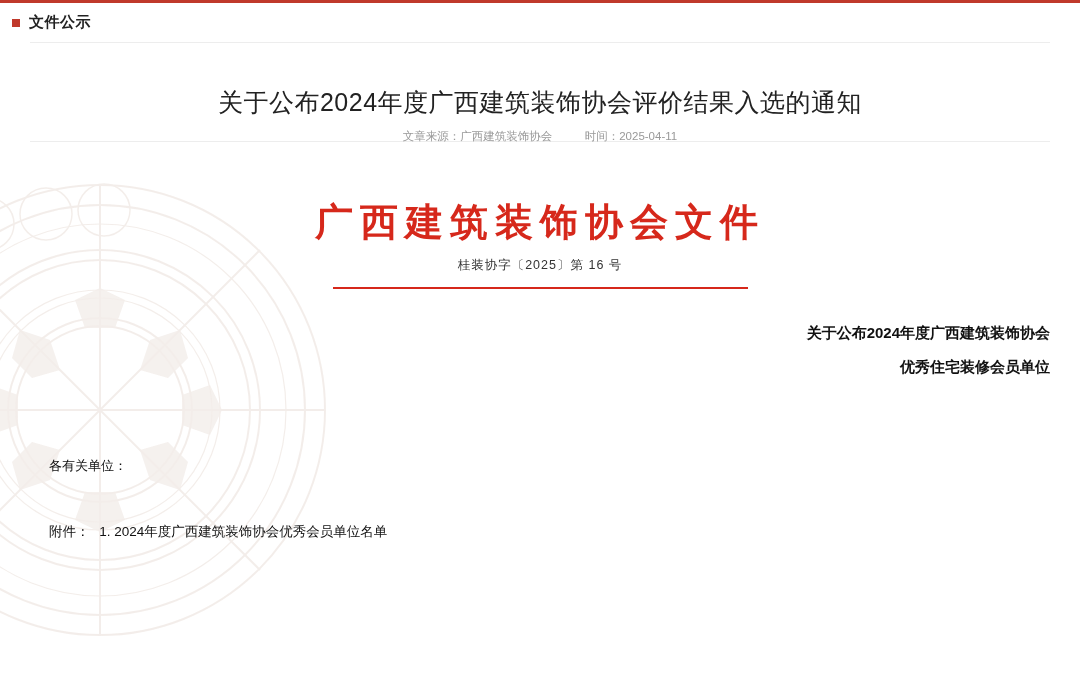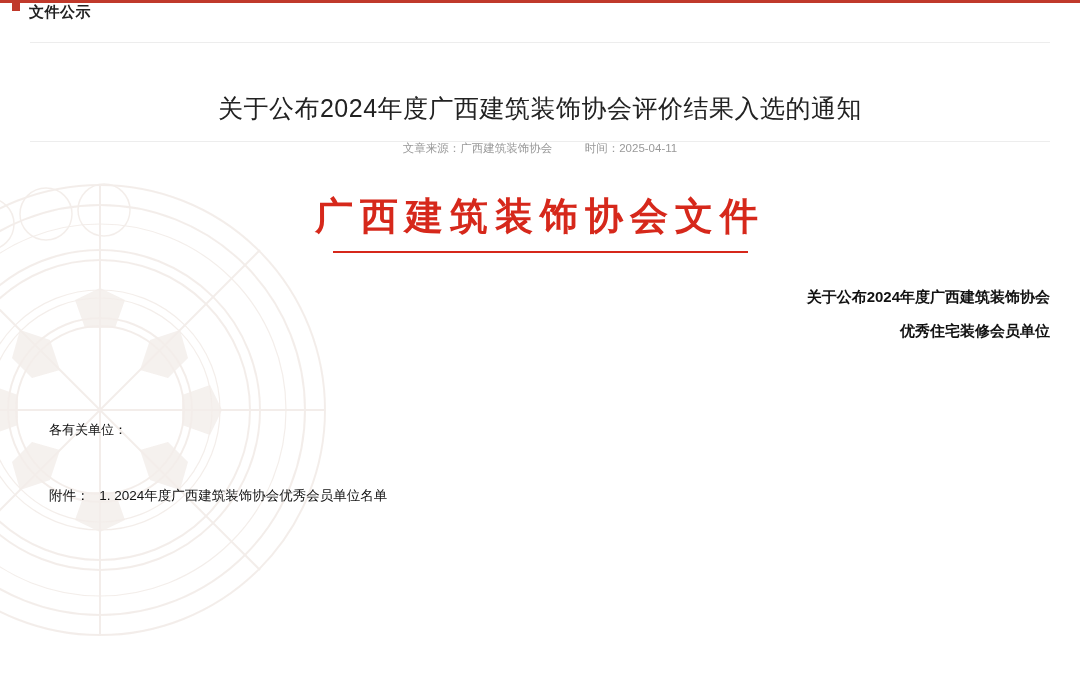--- a/index.html
+++ b/index.html
@@ -25,21 +25,21 @@
     height: 3px;
     background: #c0392b;
   }
   .crumb-bar {
     position: absolute;
     left: 0;
     top: 3px;
     width: 1080px;
     height: 39px;
     display: flex;
-    align-items: flex-start;
+    align-items: center;
     padding-left: 12px;
     box-sizing: border-box;
   }
   .crumb-marker {
     width: 8px;
     height: 8px;
     background: #c0392b;
     margin-right: 9px;
     flex: 0 0 auto;
   }
@@ -63,21 +63,21 @@
     position: absolute;
     left: 30px;
     top: 42px;
     width: 1020px;
     height: 100px;
     border-bottom: 1px solid #ededed;
     box-sizing: border-box;
     text-align: center;
   }
   .article-title {
-    margin: 16px;
+    margin: 10px;
     padding-top: 34px;
     font-size: 25px;
     font-weight: normal;
     color: #222222;
     letter-spacing: 0.5px;
   }
   .article-meta {
     margin-top: 1px;
     font-size: 11.5px;
     color: #999999;
@@ -95,21 +95,21 @@
     width: 460px;
     height: 460px;
     opacity: 0.5;
     pointer-events: none;
   }
 
   
   .doc {
     position: absolute;
     left: 30px;
-    top: 136px;
+    top: 142px;
     width: 1020px;
     height: 546px;
   }
   .doc-masthead {
     text-align: center;
     padding-top: 60px;
   }
   .doc-masthead-title {
     font-family: "Liberation Serif", serif;
     font-size: 38px;
@@ -223,20 +223,21 @@
       <circle cx="230" cy="230" r="120"></circle>
       <circle cx="230" cy="230" r="112"></circle>
       <circle cx="230" cy="230" r="186"></circle>
     </g>
   </svg>
 </div>
 
 <div class="doc">
   <div class="doc-masthead">
     <div class="doc-masthead-title">广西建筑装饰协会文件</div>
+    <div class="doc-number">桂装协字〔2025〕第 16 号</div>
     <div class="doc-red-rule"></div>
   </div>
 
   <div class="doc-subject">
     <div>关于公布2024年度广西建筑装饰协会</div>
     <div>优秀住宅装修会员单位</div>
   </div>
 
   <div class="doc-salutation">各有关单位：</div>
 

